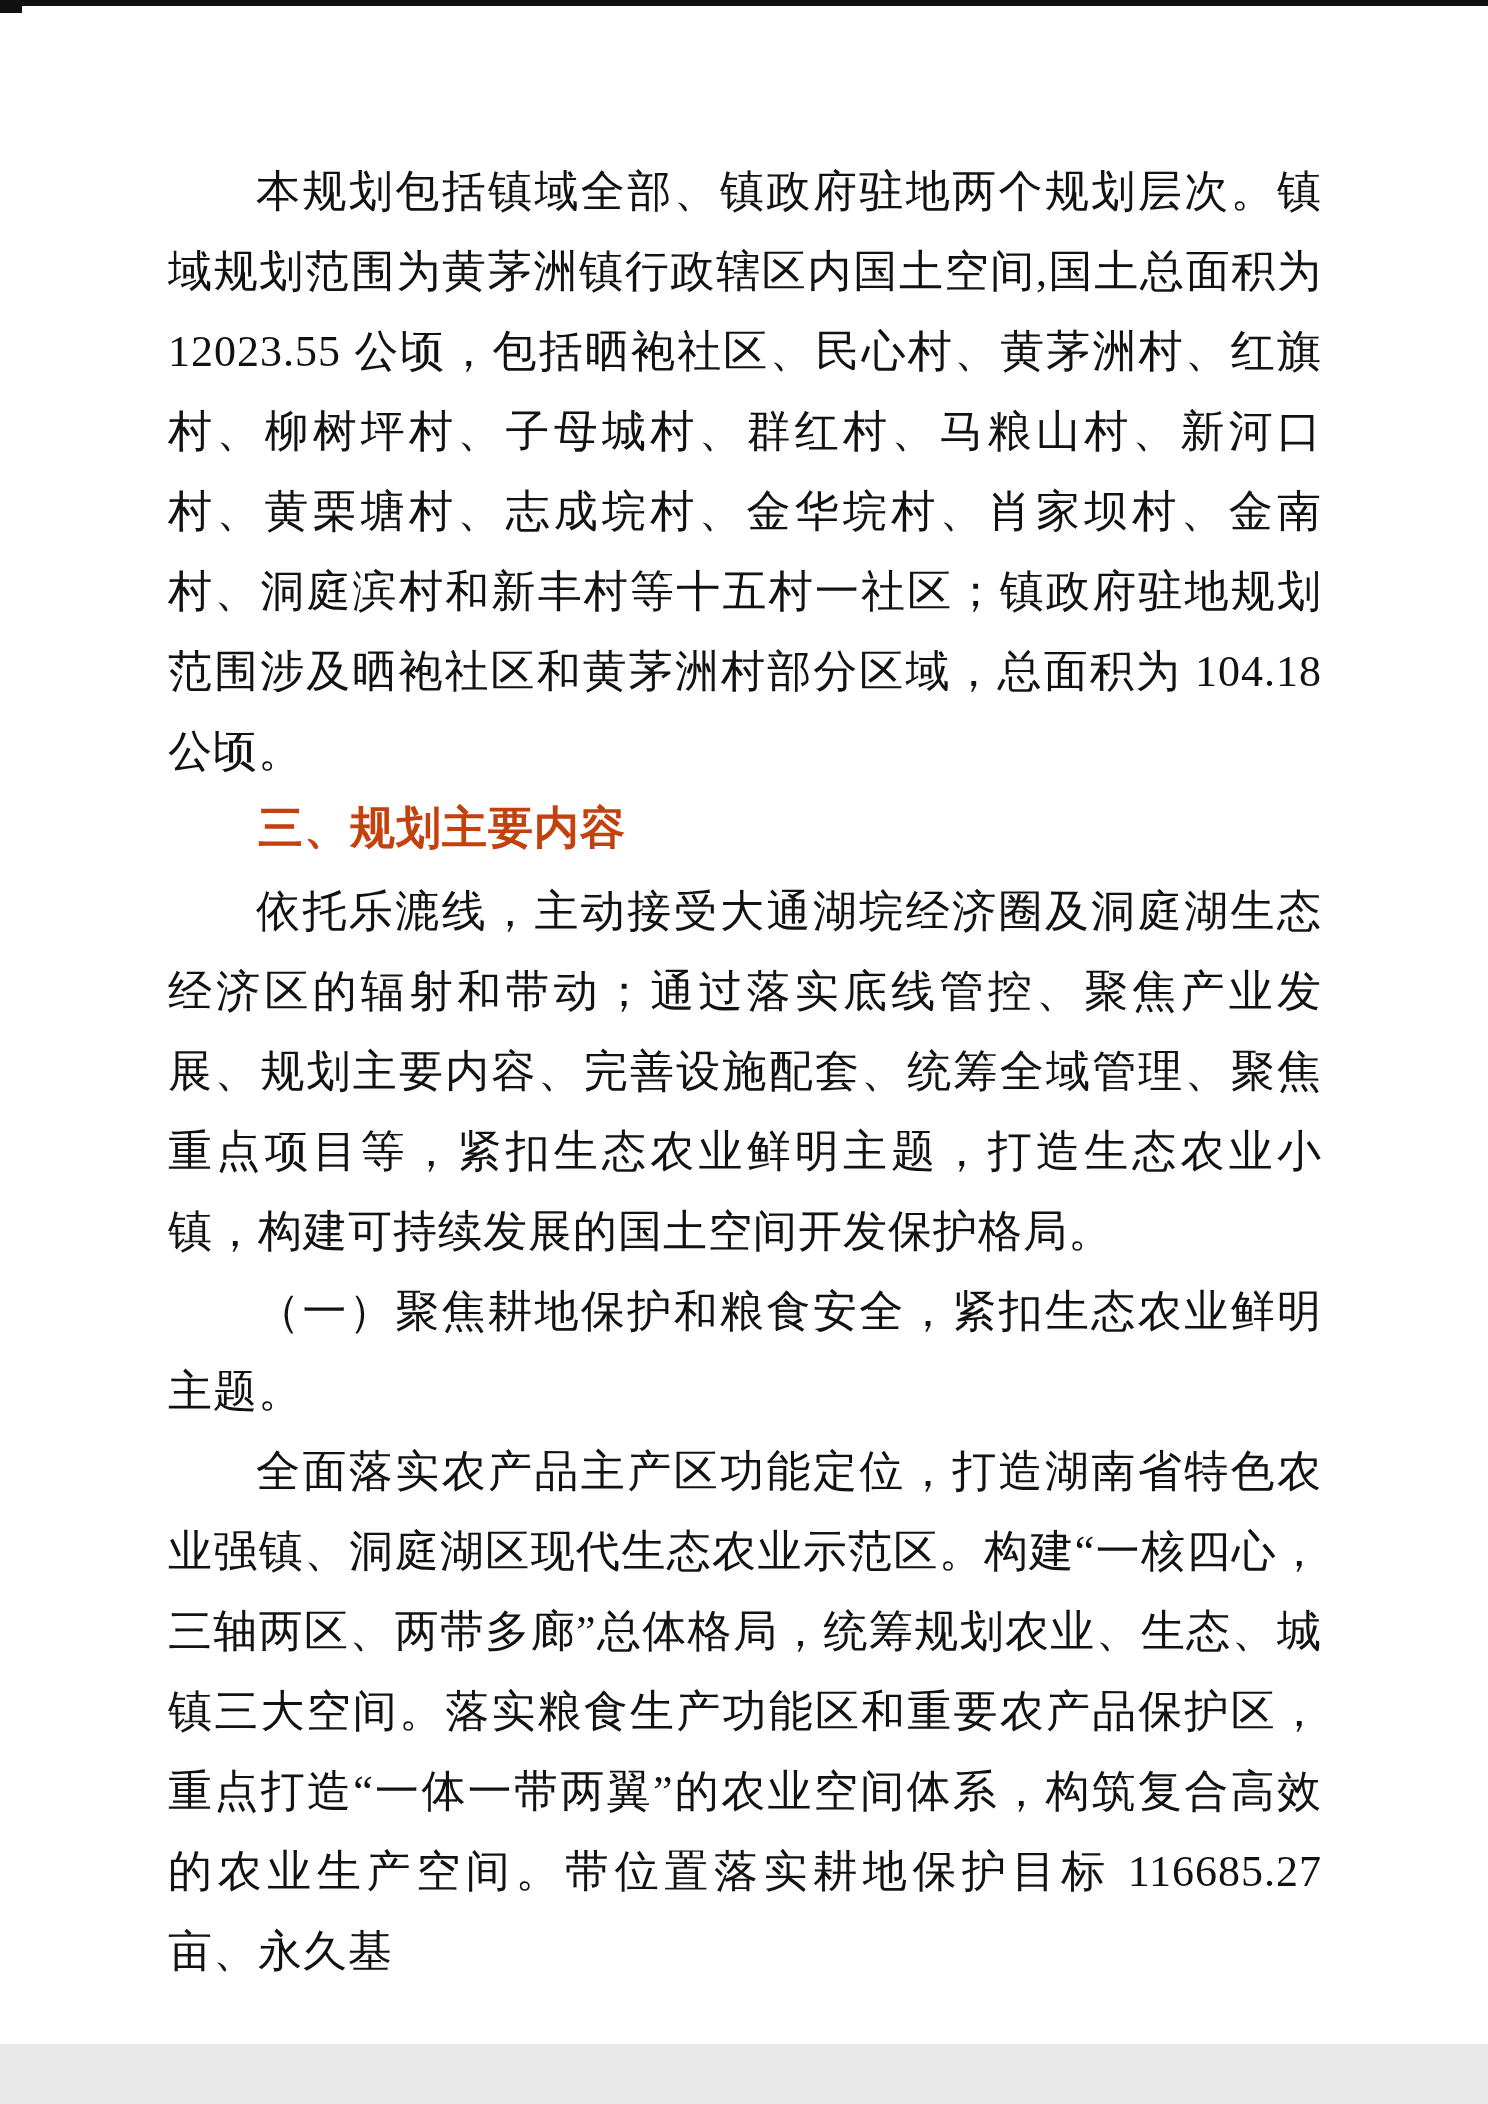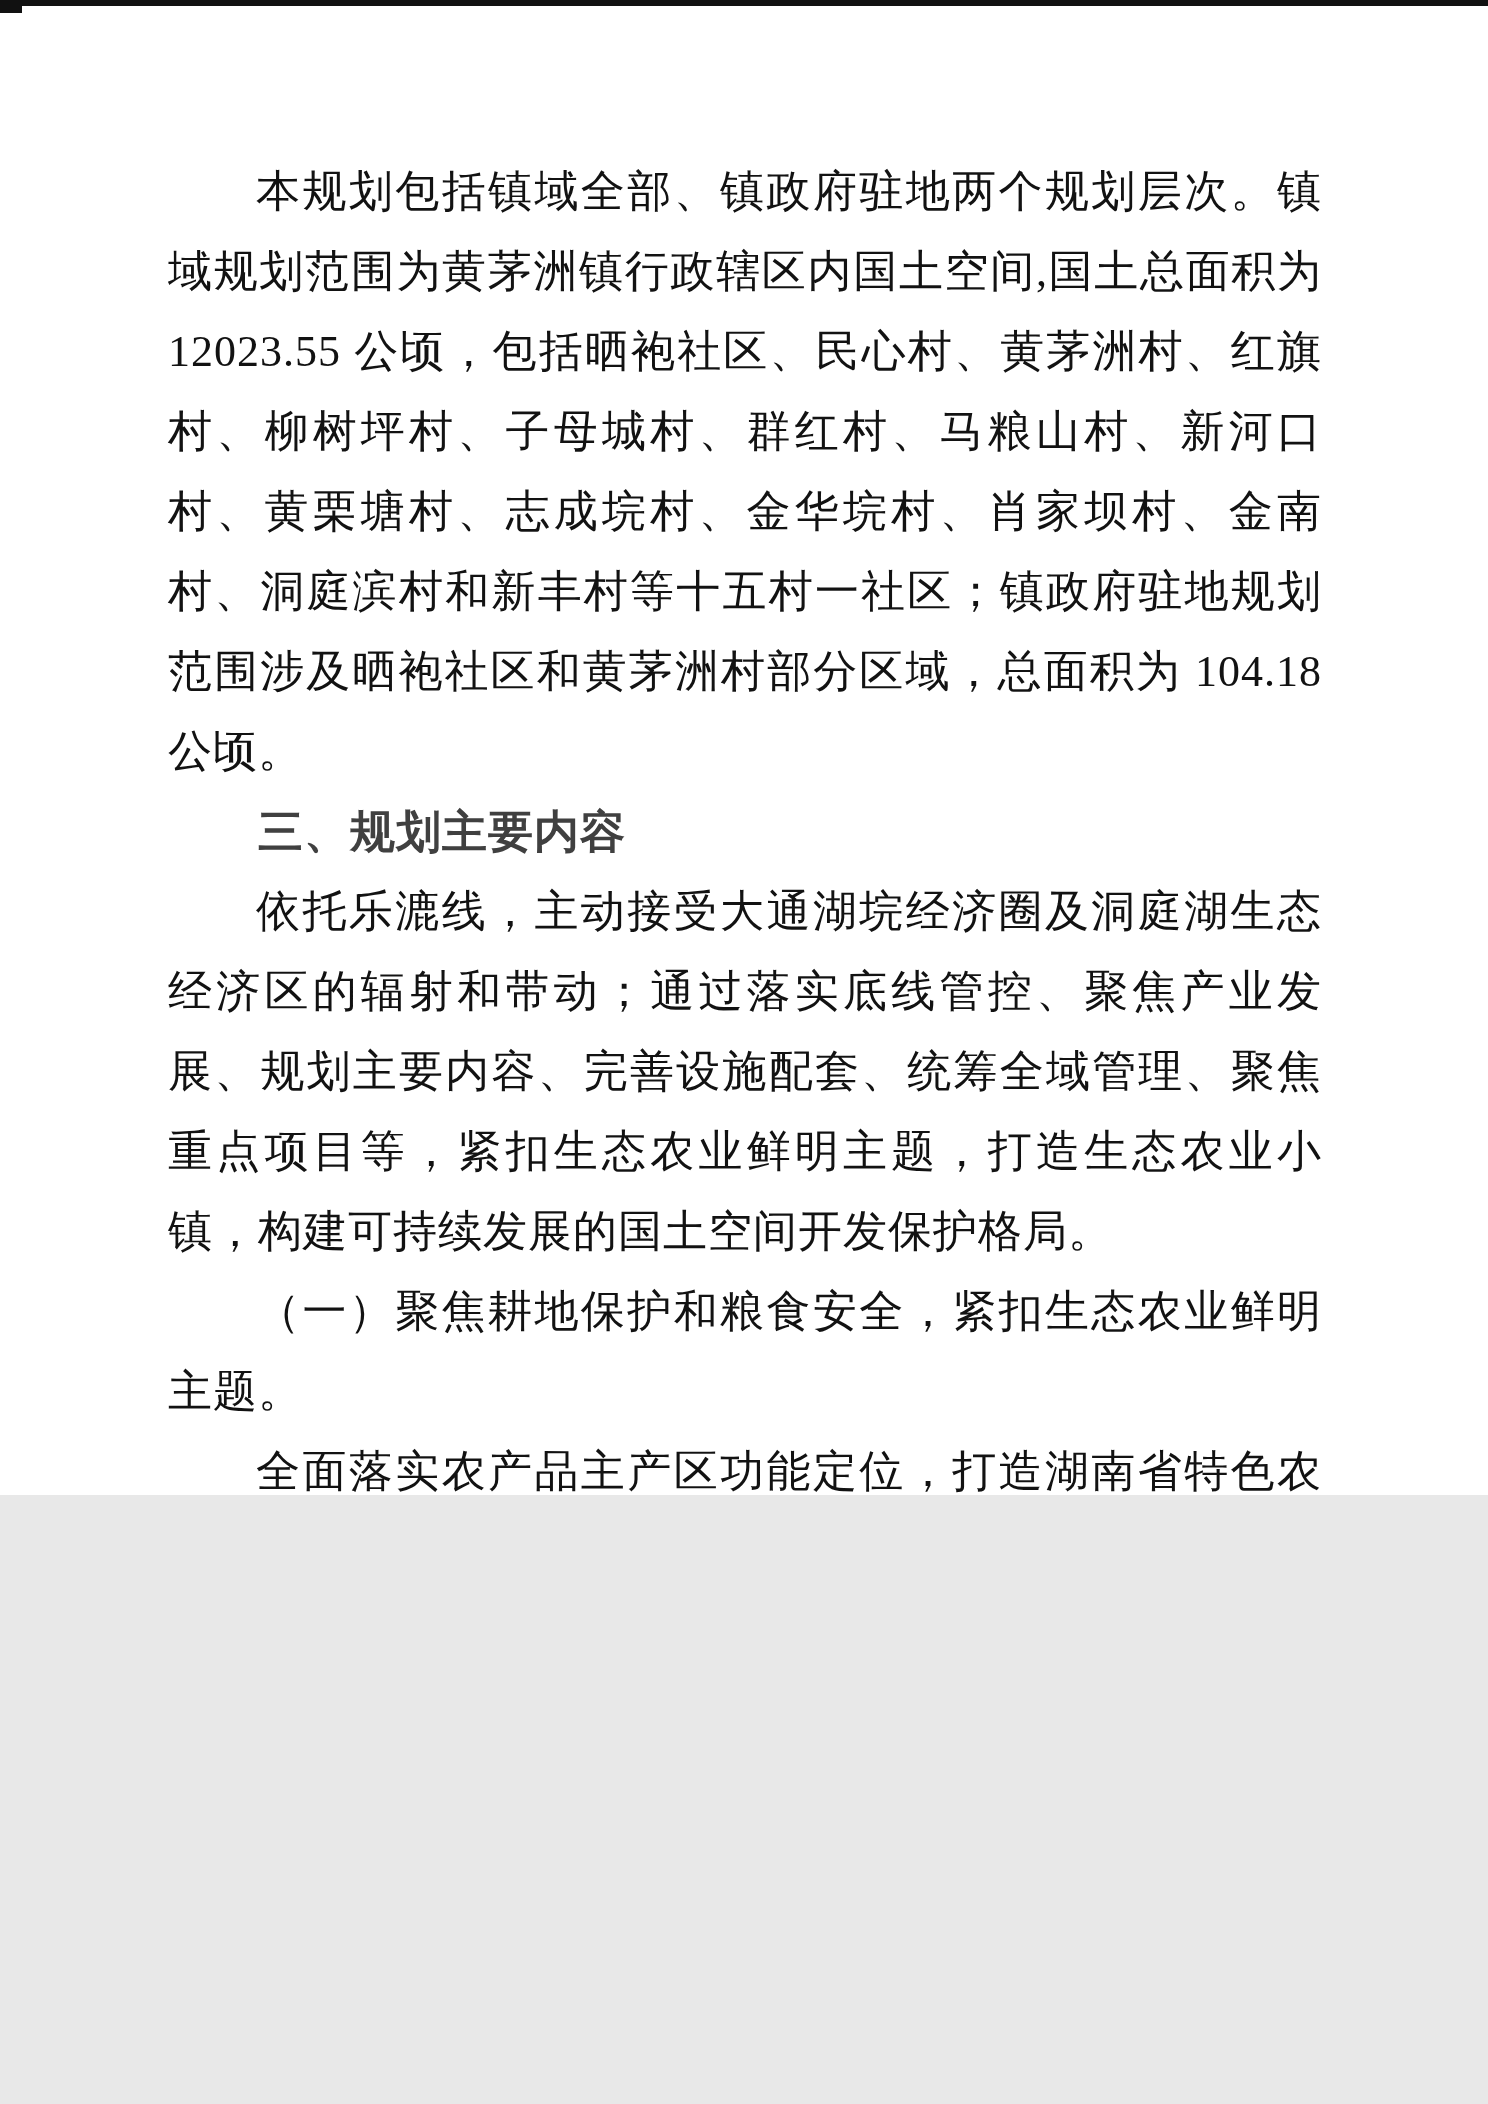--- a/index.html
+++ b/index.html
@@ -3,21 +3,21 @@
 <meta charset="utf-8">
 <style>
   html, body {
     margin: 0;
     padding: 0;
     background: #e8e8e8;
   }
   .page {
     position: relative;
     width: 1488px;
-    height: 1495px;
+    height: 2044px;
     margin: 0 auto;
     background: #ffffff;
     overflow: hidden;
     font-family: "Liberation Serif", "DejaVu Serif", serif;
     color: #121212;
   }
   .scan-edge-top {
     position: absolute;
     top: 0; left: 0;
     width: 100%;
@@ -42,27 +42,27 @@
     font-size: 44px;
     line-height: 80px;
     text-indent: 2em;
     text-align: justify;
     text-justify: inter-character;
     letter-spacing: 1px;
     word-break: break-all;
   }
   h2.section-heading {
     margin: 0;
-    font-family: Liberation Sans, sans-serif;
+    font-family: Liberation Mono, monospace;
     font-weight: 700;
     font-size: 45px;
     line-height: 80px;
     text-indent: 2em;
     letter-spacing: 1px;
-    color: #404040;
+    color: #c2410c;
   }
 </style>
 </head>
 <body>
 
 <div class="page">
   <div class="scan-edge-top"></div>
   <div class="scan-edge-corner"></div>
 
   <div class="text-block">

